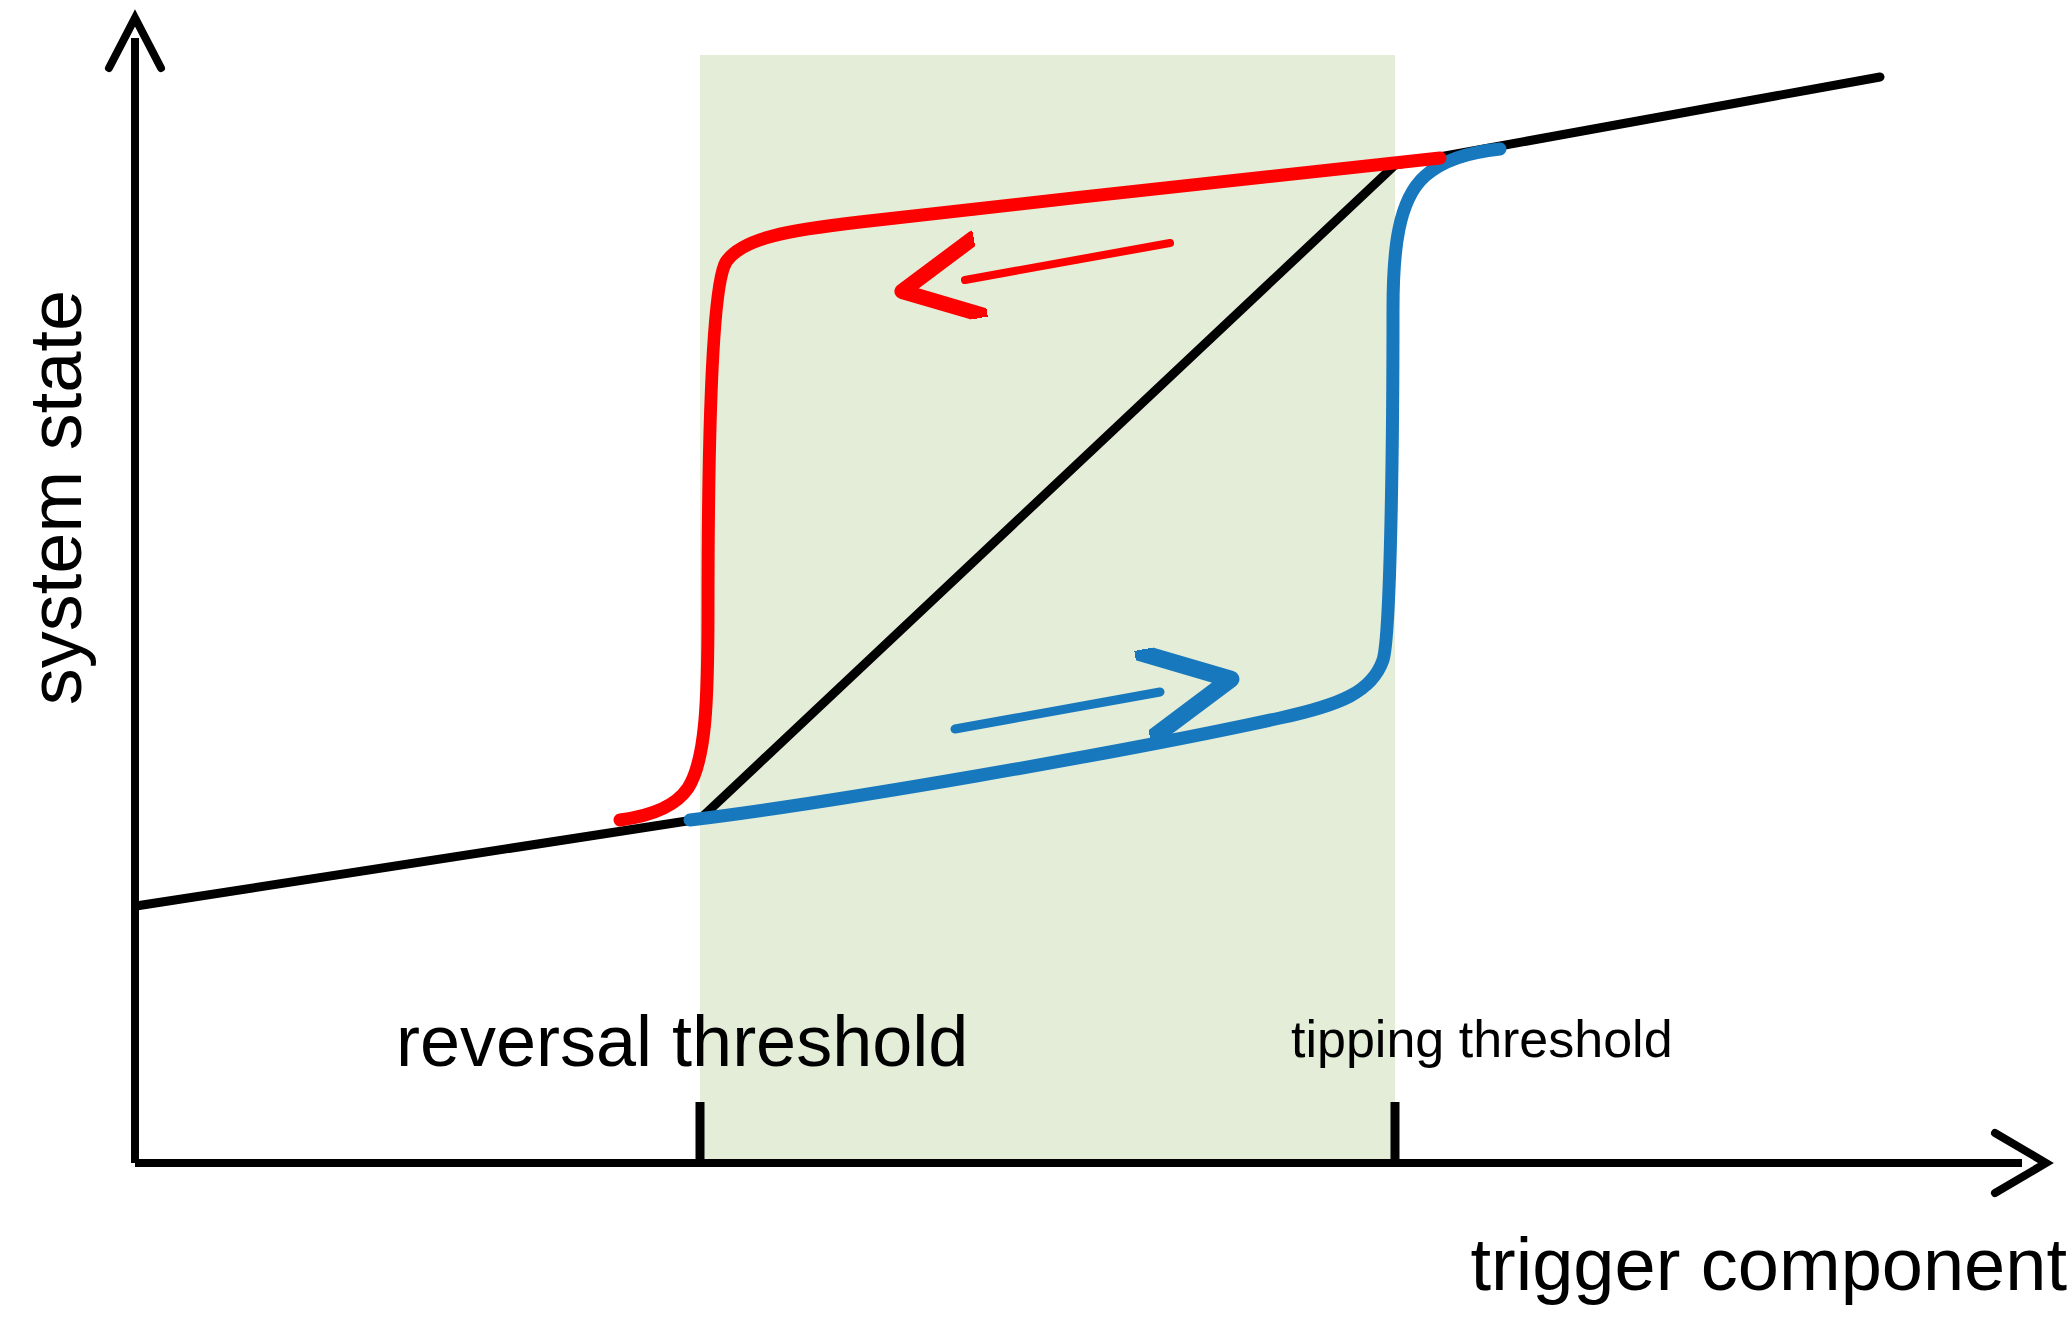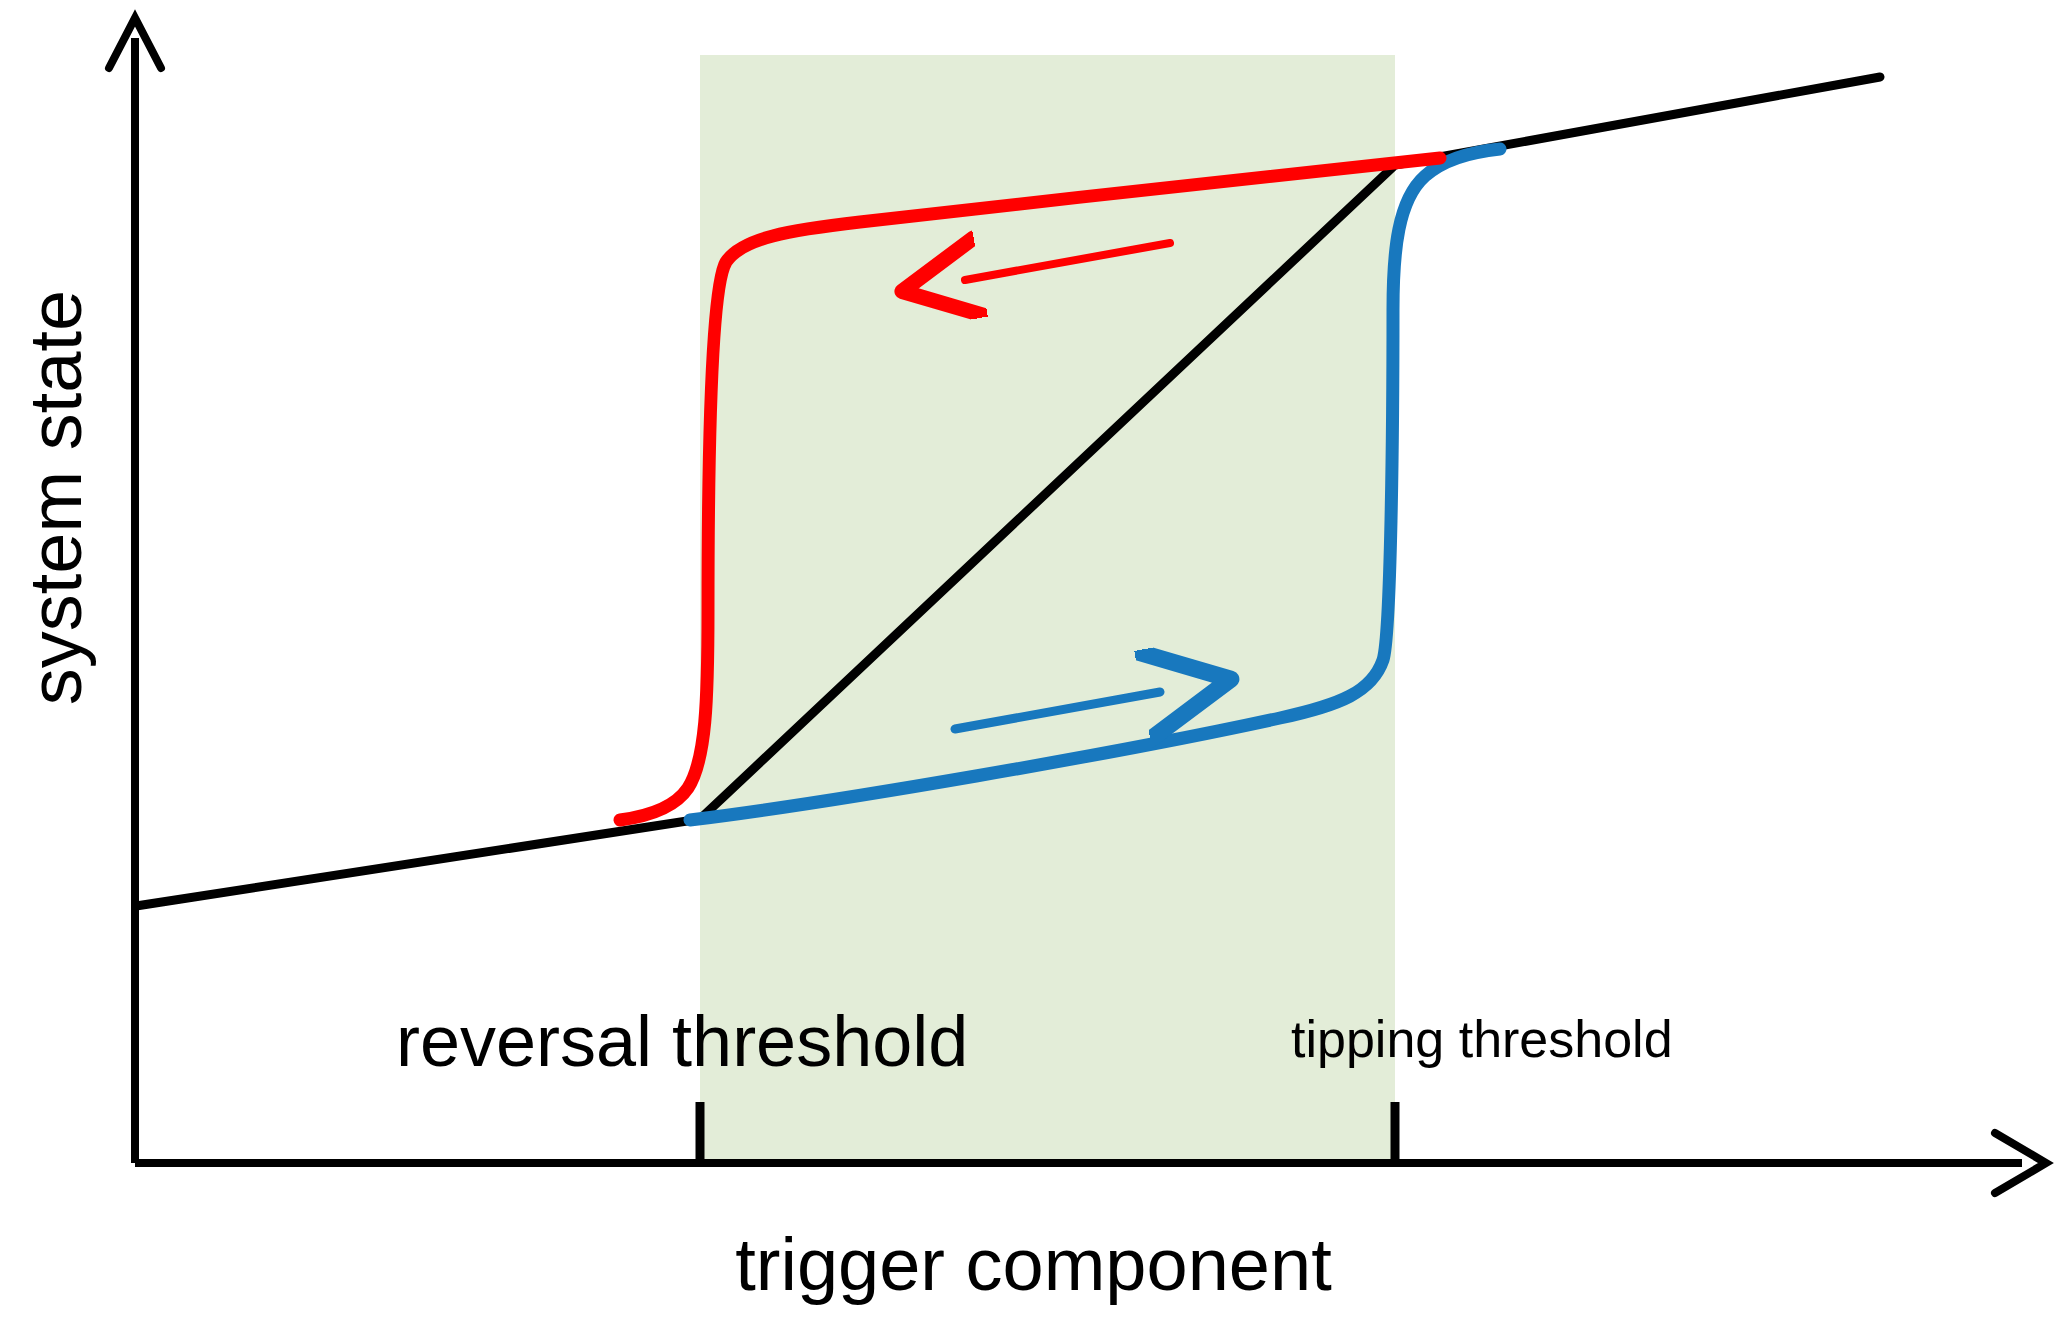--- a/index.html
+++ b/index.html
@@ -47,21 +47,21 @@
     transform: rotate(-90deg);
     transform-origin: 50% 50%;
     font-size: 74px;
     letter-spacing: 0px;
     color: #000000;
   }
   #x-axis-label {
     left: 0px;
     top: 1222px;
     width: 2067px;
-    text-align: center;
+    text-align: right;
     font-size: 74px;
   }
   #label-reversal {
     left: 396px;
     top: 1000px;
     font-size: 72px;
   }
   #label-tipping {
     left: 1291px;
     top: 1000px;

